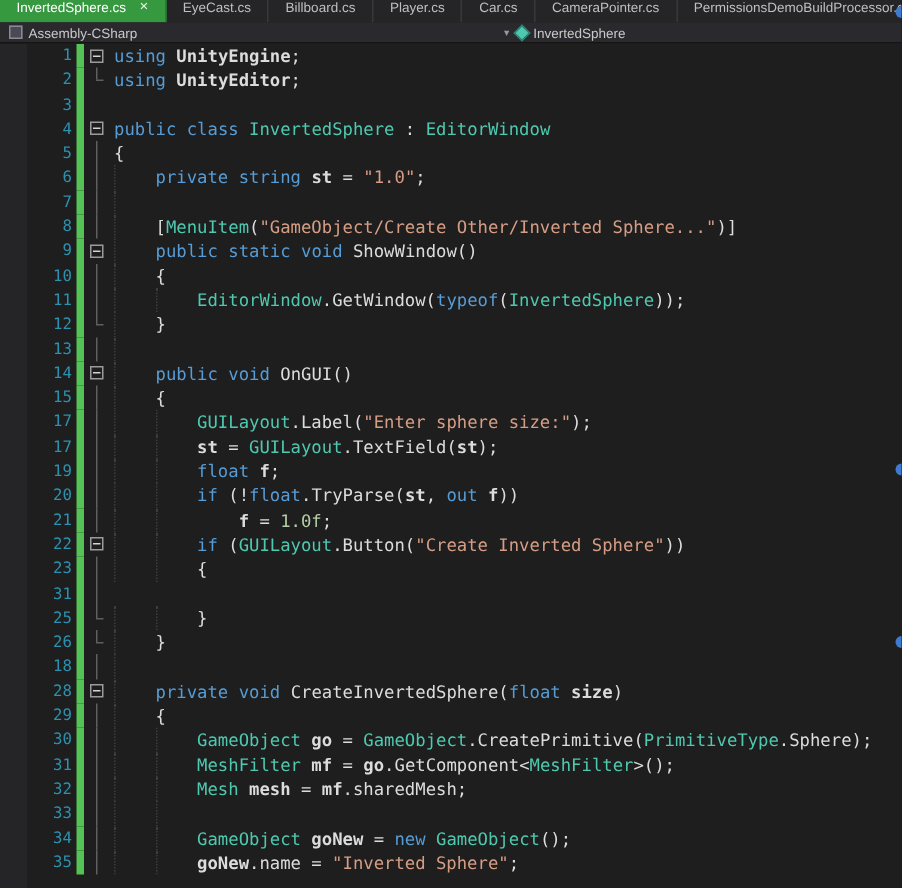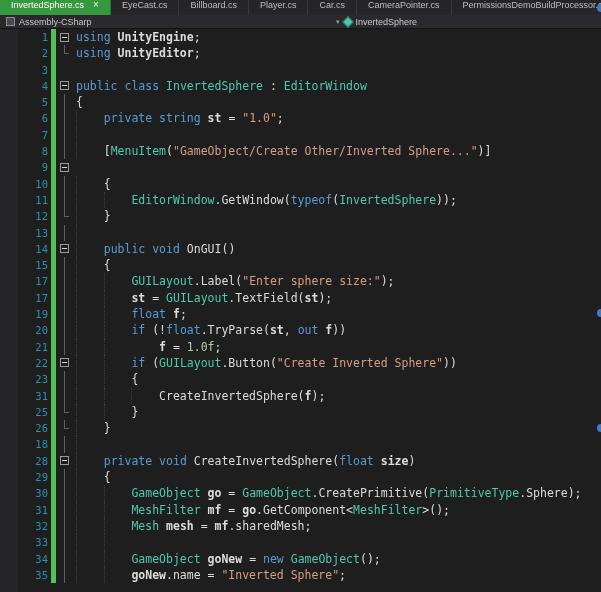--- a/index.html
+++ b/index.html
@@ -140,20 +140,21 @@
         <div class="chg"></div>
         <div class="fold f-v"></div>
         <div class="codeline"><span class="guide" style="left: calc(0ch + 4px);"></span><span class="p">    [</span><span class="t">MenuItem</span><span class="p">(</span><span class="s">"GameObject/Create Other/Inverted Sphere..."</span><span class="p">)]</span></div>
       </div>
       <div class="row">
         <div class="ln">9</div>
         <div class="chg"></div>
         <div class="fold">
           <div class="fbox"></div>
         </div>
+        <div class="codeline"><span class="guide" style="left: calc(0ch + 4px);"></span><span class="p">    </span><span class="k">public</span><span class="p"> </span><span class="k">static</span><span class="p"> </span><span class="k">void</span><span class="p"> </span><span class="m">ShowWindow</span><span class="p">()</span></div>
       </div>
       <div class="row">
         <div class="ln">10</div>
         <div class="chg"></div>
         <div class="fold f-v"></div>
         <div class="codeline"><span class="guide" style="left: calc(0ch + 4px);"></span><span class="p">    {</span></div>
       </div>
       <div class="row">
         <div class="ln">11</div>
         <div class="chg"></div>
@@ -227,21 +228,20 @@
       <div class="row">
         <div class="ln">23</div>
         <div class="chg"></div>
         <div class="fold f-v"></div>
         <div class="codeline"><span class="guide" style="left: calc(0ch + 4px);"></span><span class="guide" style="left: calc(4ch + 4px);"></span><span class="p">        {</span></div>
       </div>
       <div class="row">
         <div class="ln">31</div>
         <div class="chg"></div>
         <div class="fold f-v"></div>
-        <div class="codeline"><span class="guide" style="left: calc(0ch + 4px);"></span><span class="guide" style="left: calc(4ch + 4px);"></span><span class="guide" style="left: calc(8ch + 4px);"></span><span class="p">            </span><span class="m">CreateInvertedSphere</span><span class="p">(</span><span class="v">f</span><span class="p">);</span></div>
       </div>
       <div class="row">
         <div class="ln">25</div>
         <div class="chg"></div>
         <div class="fold f-end"></div>
         <div class="codeline"><span class="guide" style="left: calc(0ch + 4px);"></span><span class="guide" style="left: calc(4ch + 4px);"></span><span class="p">        }</span></div>
       </div>
       <div class="row">
         <div class="ln">26</div>
         <div class="chg"></div>

